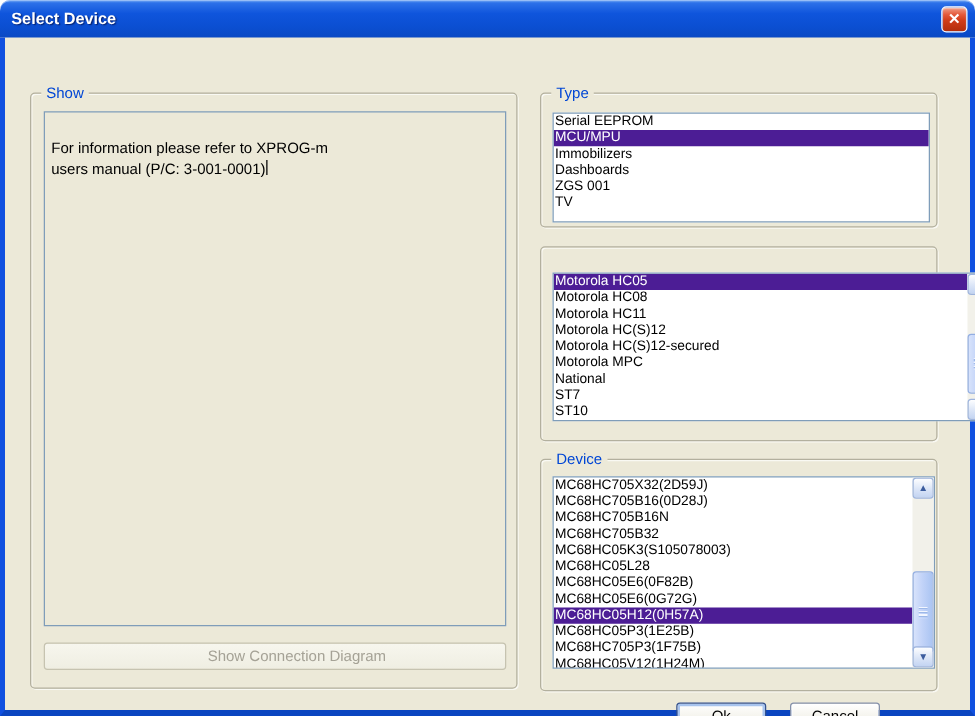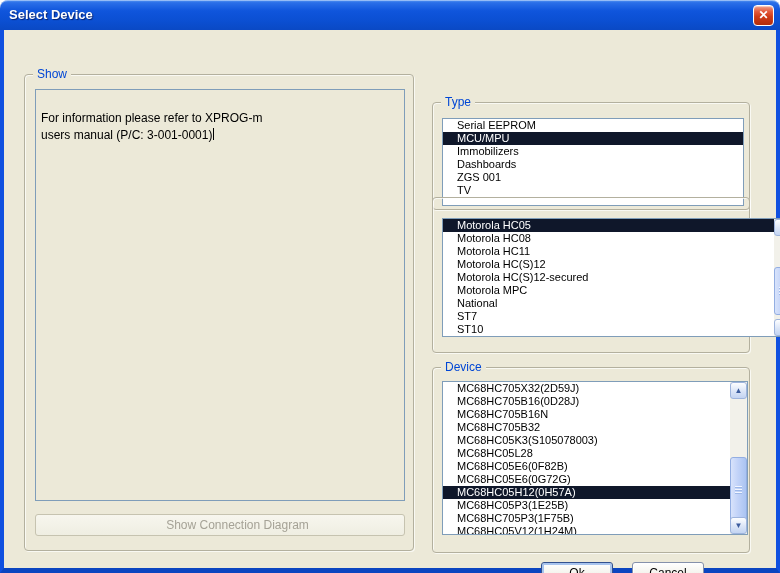--- a/index.html
+++ b/index.html
@@ -39,21 +39,21 @@
     border:1px solid #b3b09e;border-radius:4px;
     box-shadow:inset 1px 1px 0 rgba(255,255,255,.7), 1px 1px 0 rgba(255,255,255,.7);
   }
   .group-caption{
     position:absolute;top:-8px;left:8px;
     background:#ECE9D8;padding:0 4px;
     color:#0046D5;font-size:12px;line-height:15px;
   }
 
   .info-group{left:20px;top:44px;width:390px;height:477px;}
-  .type-group{left:428px;top:44px;width:318px;height:108px;margin-top:28px;}
+  .type-group{left:428px;top:44px;width:318px;height:108px;}
   .family-group{left:428px;top:167px;width:318px;height:156px;}
   .device-group{left:428px;top:337px;width:318px;height:186px;}
 
   
   .info-edit{
     position:absolute;left:10px;top:14px;width:370px;height:412px;box-sizing:border-box;
     border:1px solid #7F9DB9;background:#ECE9D8;
     padding:20px 5px;font-size:12px;line-height:17px;color:#000;
   }
   .caret{display:inline-block;width:1px;height:12px;background:#000;vertical-align:-1px;margin-left:1px;}
@@ -70,24 +70,24 @@
   .listbox{
     position:absolute;box-sizing:border-box;background:#fff;
     border:1px solid #7F9DB9;overflow:hidden;
   }
   .type-list{left:9px;top:15px;width:302px;height:88px;}
   .family-list{left:9px;top:20px;width:350px;height:119px;}
   .device-list{left:9px;top:13px;width:306px;height:154px;}
   .rows{position:absolute;left:0;top:0;right:0;bottom:0;overflow:hidden;}
   .has-scroll .rows{right:17px;}
   .row{
-    height:13px;line-height:13px;font-size:11px;padding-left:14px;
+    height:13px;line-height:13px;font-size:11px;padding-left:1px;
     white-space:nowrap;color:#000;cursor:default;overflow:hidden;
   }
-  .row.selected{background:#0f172a;color:#fff;}
+  .row.selected{background:#4c1d95;color:#fff;}
 
   
   .scrollbar{position:absolute;right:0;top:0;bottom:0;width:17px;background:#f2f1ea;}
   .sb-btn{
     position:absolute;left:0;width:17px;height:17px;box-sizing:border-box;
     border:1px solid #9eb4dd;border-radius:3px;
     background:linear-gradient(180deg,#fdfeff 0%,#dbe5f7 55%,#c3d4f2 100%);
     color:#3b5c9e;font-size:8px;text-align:center;line-height:15px;
   }
   .sb-up{top:0;}

